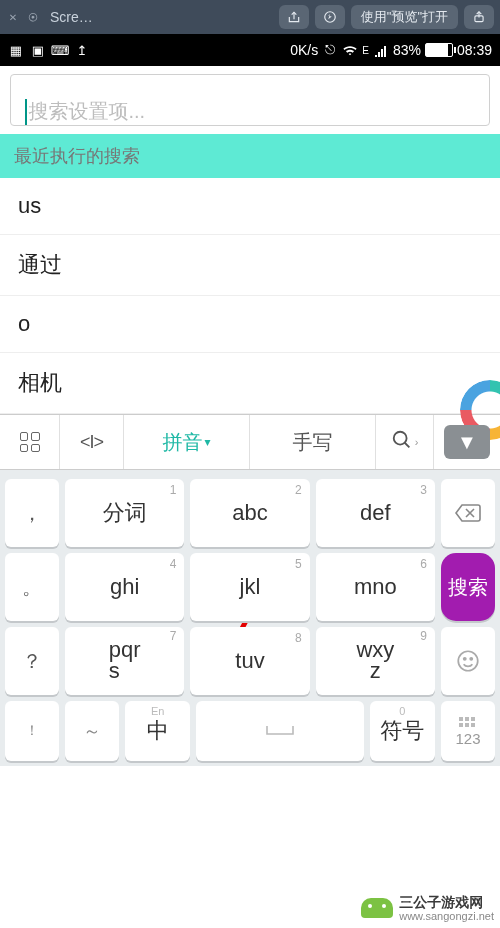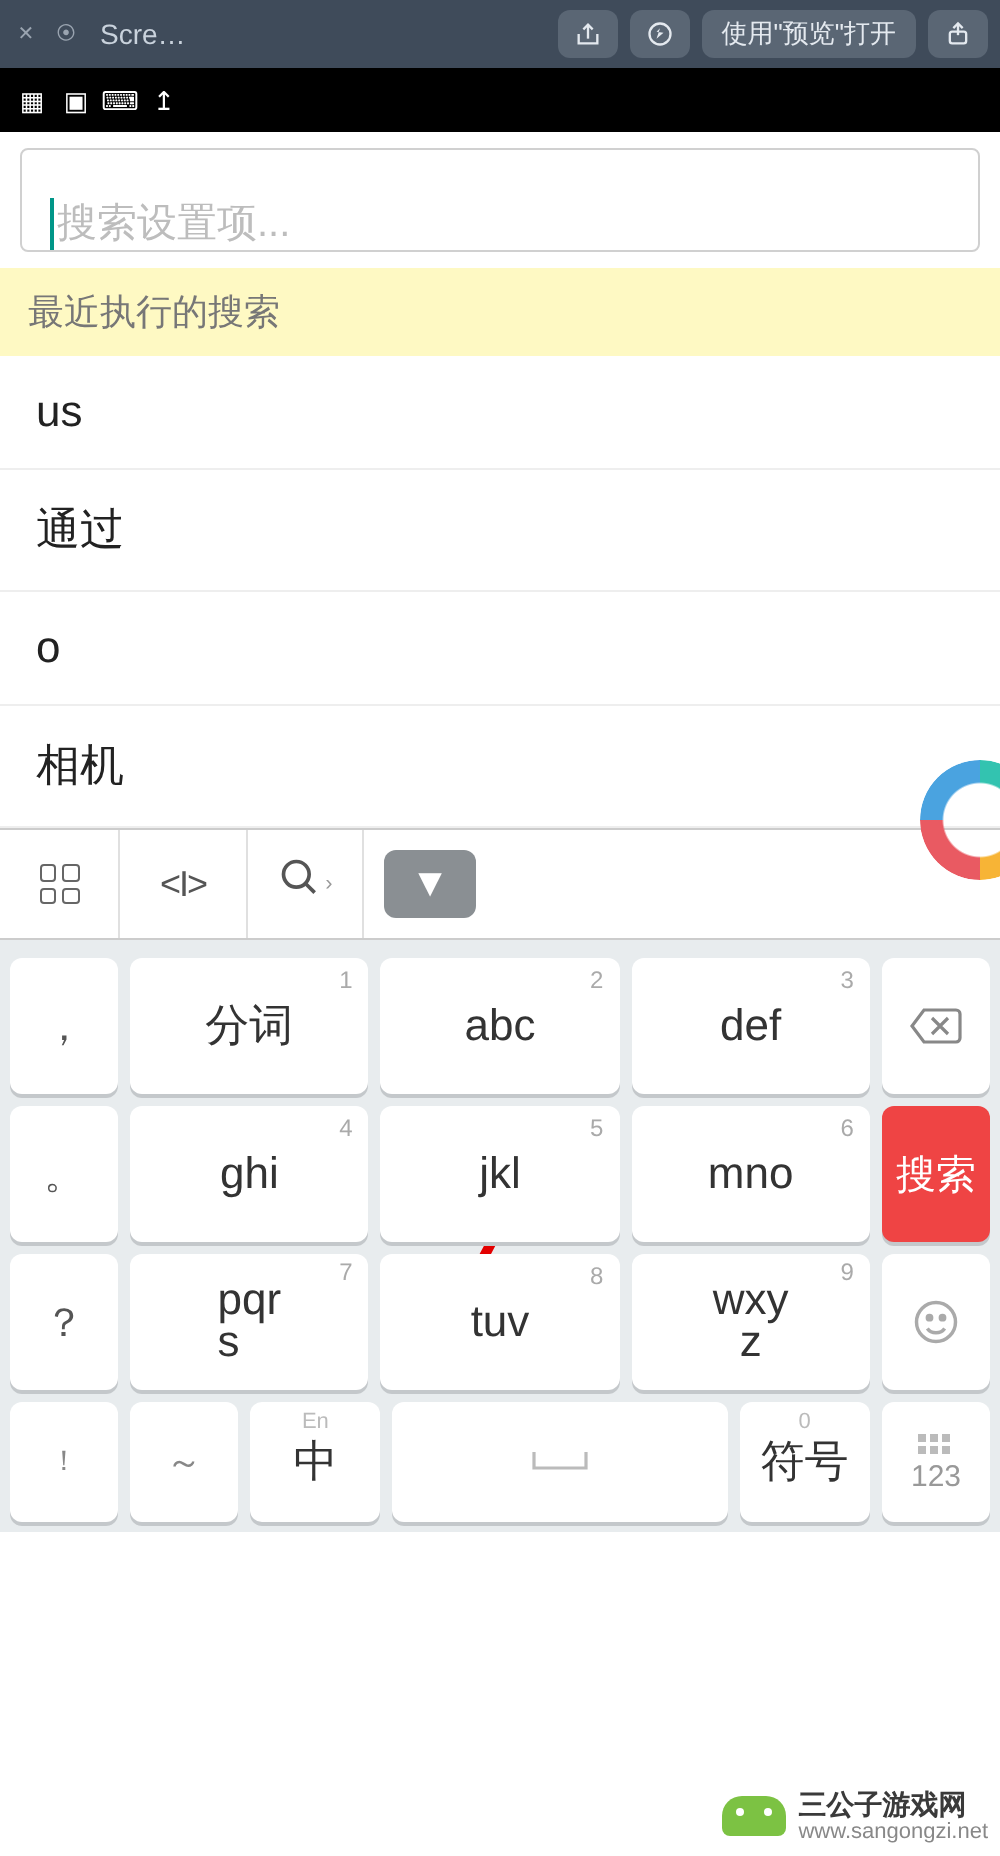--- a/index.html
+++ b/index.html
@@ -63,21 +63,21 @@
     border:1px solid #d0d0d0; border-radius:4px; height:52px;
     display:flex; align-items:flex-end; padding:0 14px;
     color:#bdbdbd; font-size:20px;
   }
   .search-box .cursor {
     width:1.5px; height:26px; background:#009688; margin-right:2px;
   }
 
   
   .section-header {
-    background:#fef9c3; color:#777; font-size:18px;
+    background:#5eead4; color:#777; font-size:18px;
     padding: 10px 14px;
   }
   .list-item {
     padding: 15px 18px; font-size:22px; color:#222;
     border-bottom:1px solid #eee; background:#fff; position:relative;
   }
 
   
   .ring {
     position:absolute; right:-20px; top:380px;
@@ -122,21 +122,21 @@
     background:#fff; margin:3px; border-radius:6px;
     box-shadow:0 2px 0 #c4c8cb;
     display:flex; flex-direction:column; align-items:center; justify-content:center;
     position:relative; font-size:22px; color:#333;
   }
   .key .num { position:absolute; top:4px; right:8px; font-size:12px; color:#aaa; }
   .key.side { flex:0 0 54px; height:68px; background:#fff; }
   .key.letter { flex:1; height:68px; }
   .key.space { flex:2.3; height:60px; background:#fff; }
   .key.bottom { height:60px; }
-  .key.teal { background:#ef4444; color:#fff; font-size:20px; }
+  .key.teal { background:#a21caf; color:#fff; font-size:20px;border-radius:15px; }
   .key .sub { font-size:11px; color:#bbb; position:absolute; top:4px; }
   .punct { font-size:20px; color:#555; font-weight:500;}
 
   
   .watermark {
     position:absolute; right:6px; bottom:6px;
     display:flex; align-items:center; gap:6px;
     font-size:12px; color:#3a3a3a;
   }
   .wm-logo {
@@ -182,20 +182,40 @@
   </span>
 </div>
 
 <div class="status-bar">
   <div class="left-icons">
     <span class="sb-ico">▦</span>
     <span class="sb-ico">▣</span>
     <span class="sb-ico">⌨</span>
     <span class="sb-ico">↥</span>
   </div>
+  <div class="right-icons">
+    <span>0K/s</span>
+    <span class="sb-ico">⎋</span>
+    <span class="sb-ico">
+      <svg width="16" height="14" viewBox="0 0 24 20">
+          <path fill="#fff" d="M12 18l-2-2c1-1 3-1 4 0zM6 12c3-3 9-3 12 0l-2 2c-2-2-6-2-8 0zM2 8c5-5 15-5 20 0l-2 2C16 6 8 6 4 10z"></path>
+        </svg>
+    </span>
+    <span style="font-size:10px">E</span>
+    <span class="sb-ico">
+      <svg width="14" height="14">
+          <path fill="#fff" d="M1 12h2v2H1zM4 9h2v5H4zM7 6h2v8H7zM10 3h2v11h-2z"></path>
+        </svg>
+    </span>
+    <span>83%</span>
+    <span class="battery">
+        <span class="fill"></span>
+      </span>
+    <span>08:39</span>
+  </div>
 </div>
 
 <div class="search-wrap">
   <div class="search-box">
     <span class="cursor"></span>
     <span>搜索设置项...</span>
   </div>
 </div>
 
 <div class="section-header">最近执行的搜索</div>
@@ -212,20 +232,27 @@
     <span class="grid-ico">
         <div></div>
         <div></div>
         <div></div>
         <div></div>
       </span>
   </div>
   <div class="tbtn" style="flex:0 0 64px">
     <span style="font-size:18px;letter-spacing:-1px">&lt;I&gt;</span>
   </div>
+  <div class="tbtn input-mode active">
+    <span>拼音</span>
+      <span class="dd">▾</span>
+  </div>
+  <div class="tbtn input-mode">
+    <span>手写</span>
+  </div>
   <div class="tbtn" style="flex:0 0 58px">
     <span>
       <svg width="22" height="22" viewBox="0 0 24 24" fill="none" stroke="#555" stroke-width="2">
           <circle cx="10" cy="10" r="7"></circle>
           <path d="M20 20l-5-5"></path>
         </svg>
     </span>
     <span style="font-size:11px;color:#999;margin-left:2px">›</span>
   </div>
   <div class="tbtn collapse">

